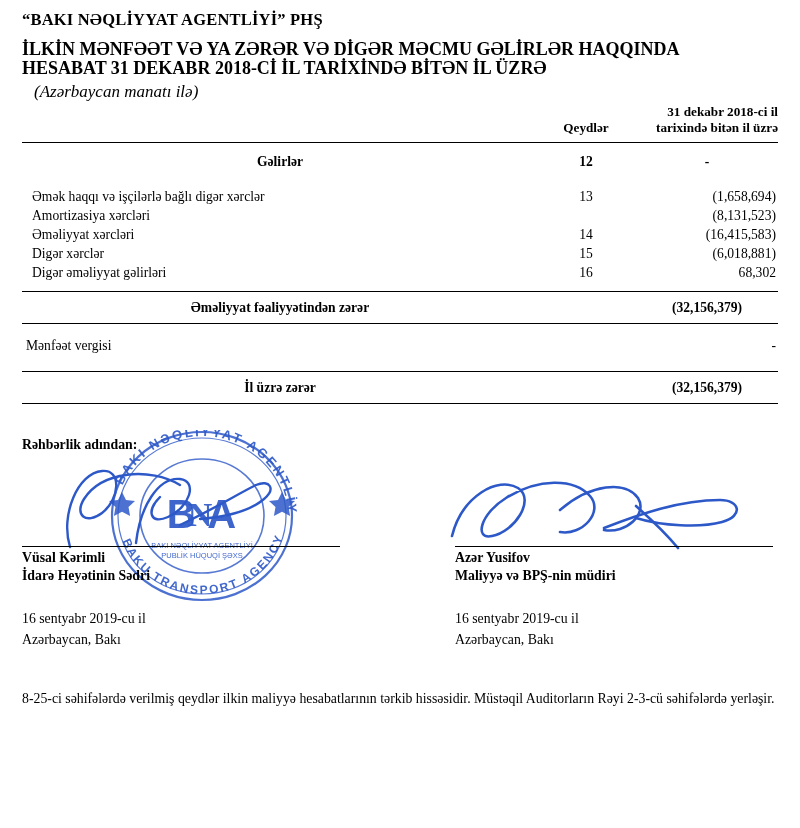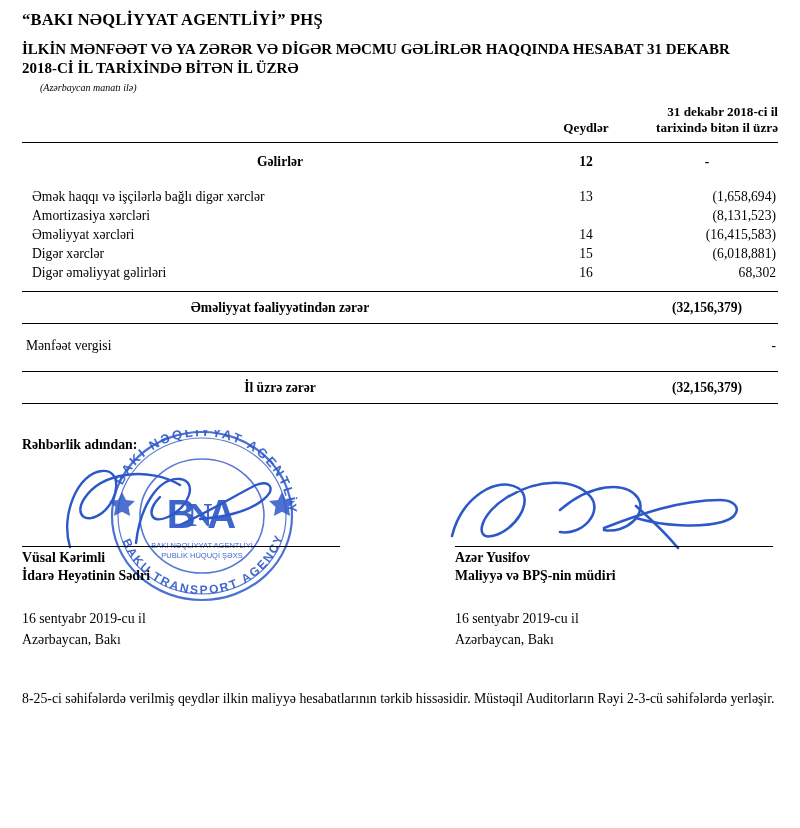--- a/index.html
+++ b/index.html
@@ -27,30 +27,30 @@
     left: 22px;
     top: 10px;
     font-size: 16.5px;
     font-weight: bold;
     letter-spacing: 0.2px;
   }
   .report-title {
     position: absolute;
     left: 22px;
     top: 40px;
-    font-size: 15px;
+    font-size: 18px;
     font-weight: bold;
     line-height: 19px;
     width: 740px;
   }
   .currency-note {
     position: absolute;
-    left: 40px;
+    left: 34px;
     top: 82px;
-    font-size: 10px;
+    font-size: 17px;
     font-style: italic;
   }
 
   
   .tbl {
     position: absolute;
     left: 22px;
     top: 104px;
     width: 756px;
     border-collapse: collapse;

